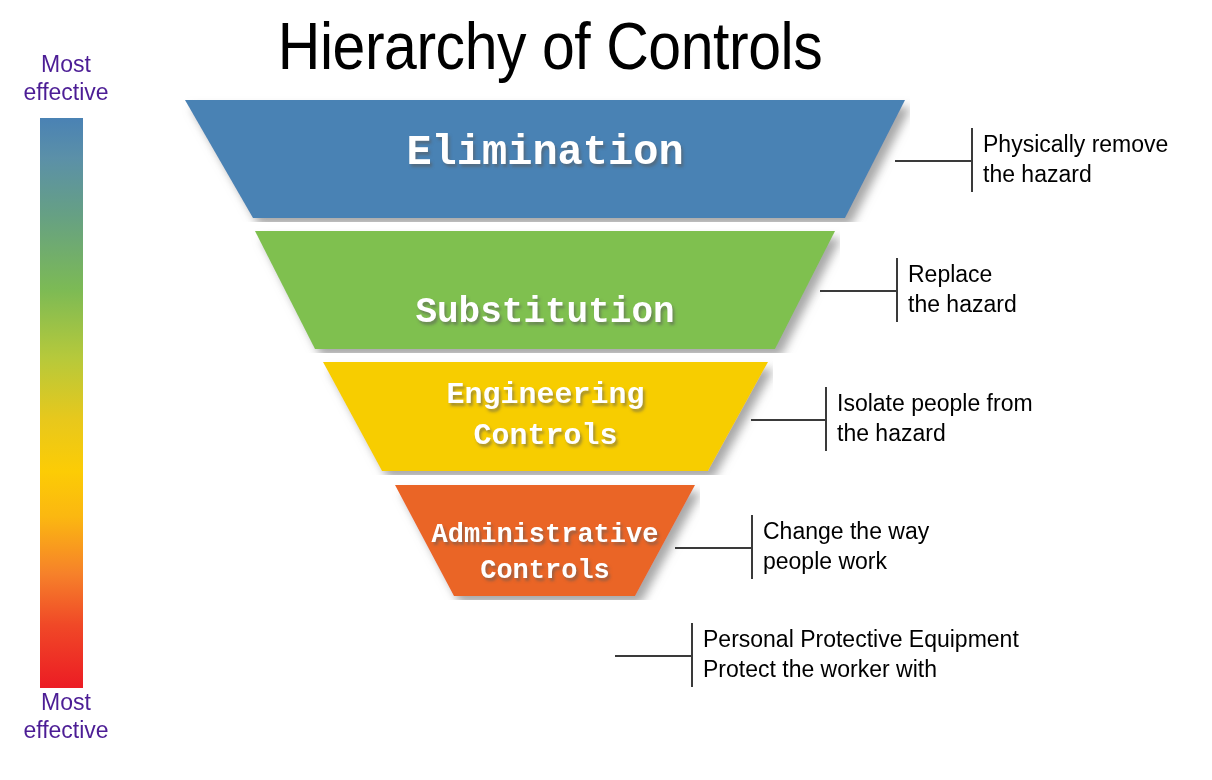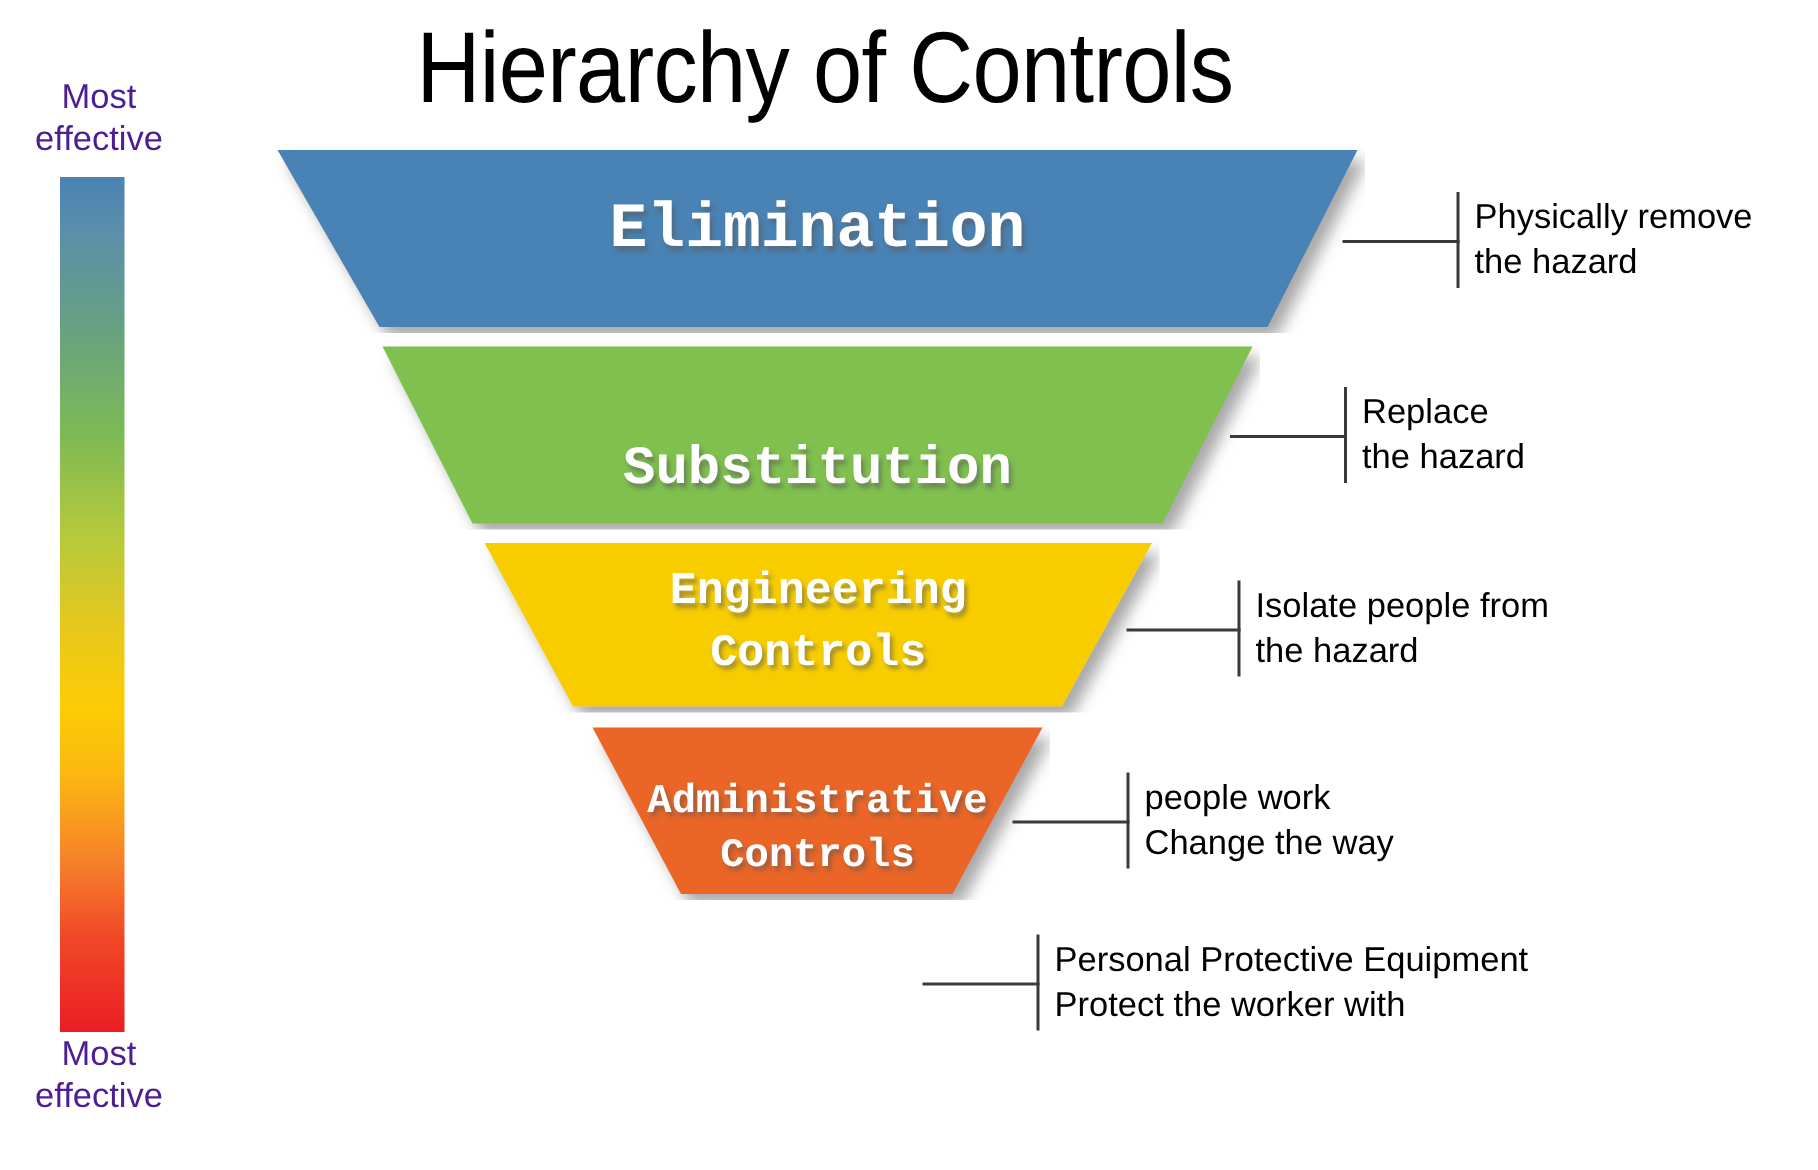--- a/index.html
+++ b/index.html
@@ -246,22 +246,22 @@
     <div class="callout-text" style="left:86px; top:-31px;">
       <div>Isolate people from</div>
       <div>the hazard</div>
     </div>
   </div>
 
   <div class="callout" style="left:675px; top:547px;">
     <div class="callout-line" style="width:78px;"></div>
     <div class="callout-tick" style="left:76px; top:-32px; height:64px;"></div>
     <div class="callout-text" style="left:88px; top:-31px;">
+      <div>Change the way</div>
       <div>people work</div>
-      <div>Change the way</div>
     </div>
   </div>
 
   <div class="callout" style="left:615px; top:655px;">
     <div class="callout-line" style="width:78px;"></div>
     <div class="callout-tick" style="left:76px; top:-32px; height:64px;"></div>
     <div class="callout-text" style="left:88px; top:-31px;">
       <div>Personal Protective Equipment</div>
       <div>Protect the worker with</div>
     </div>

